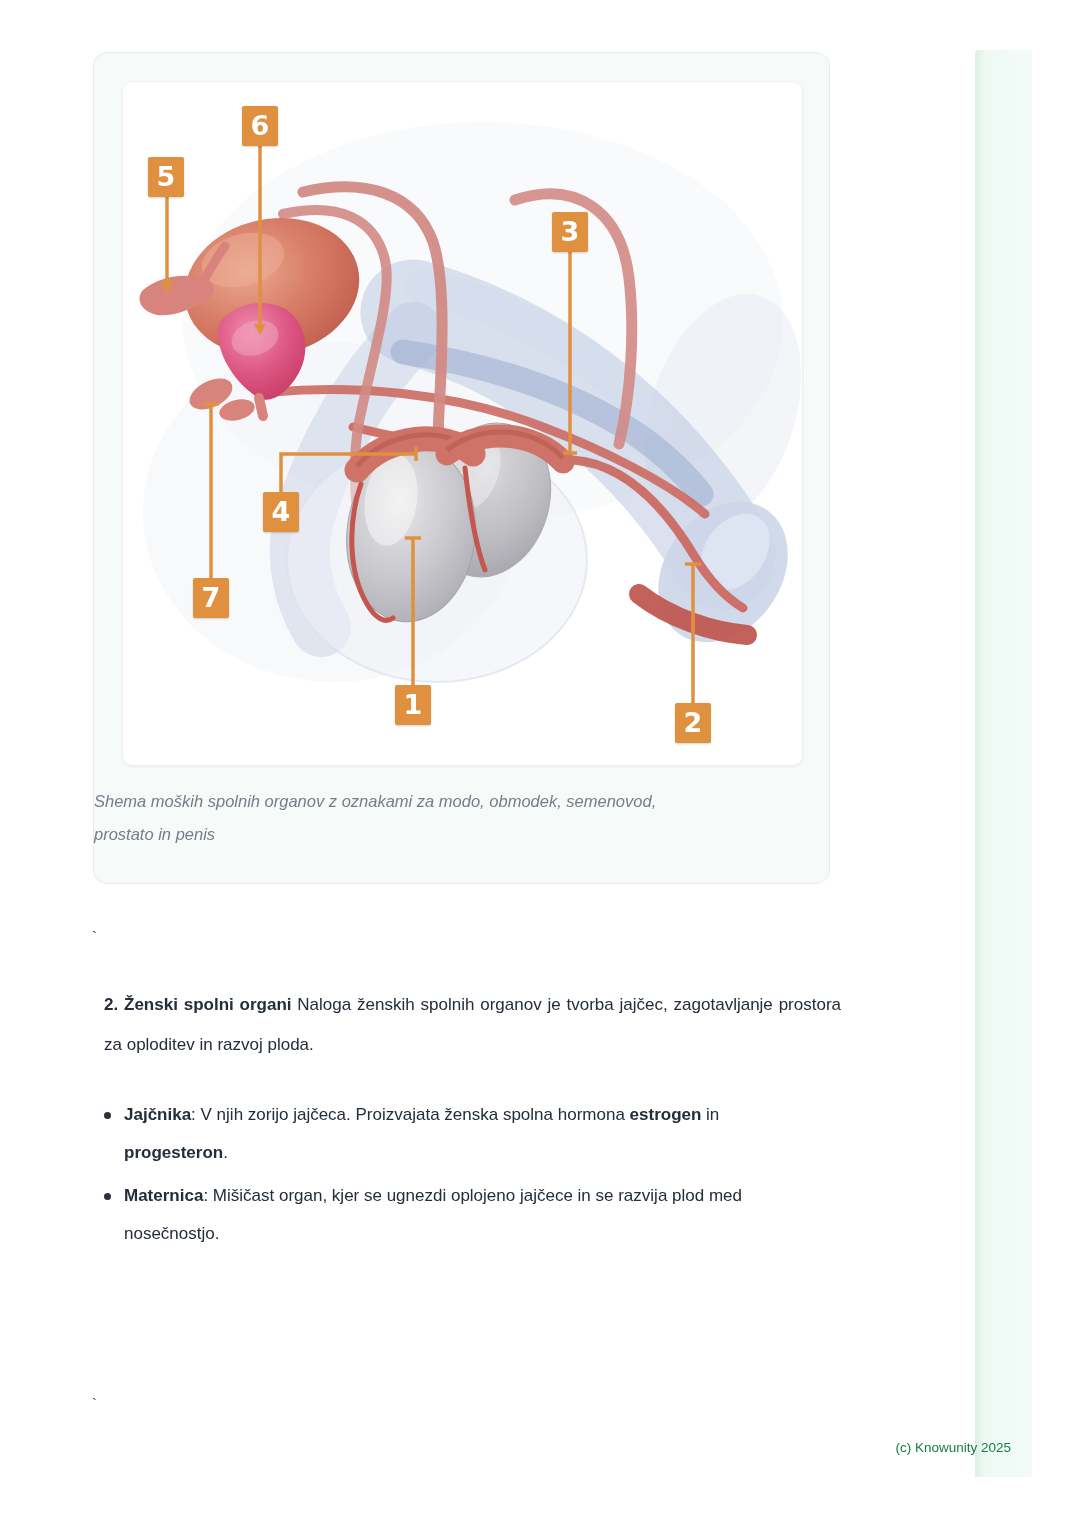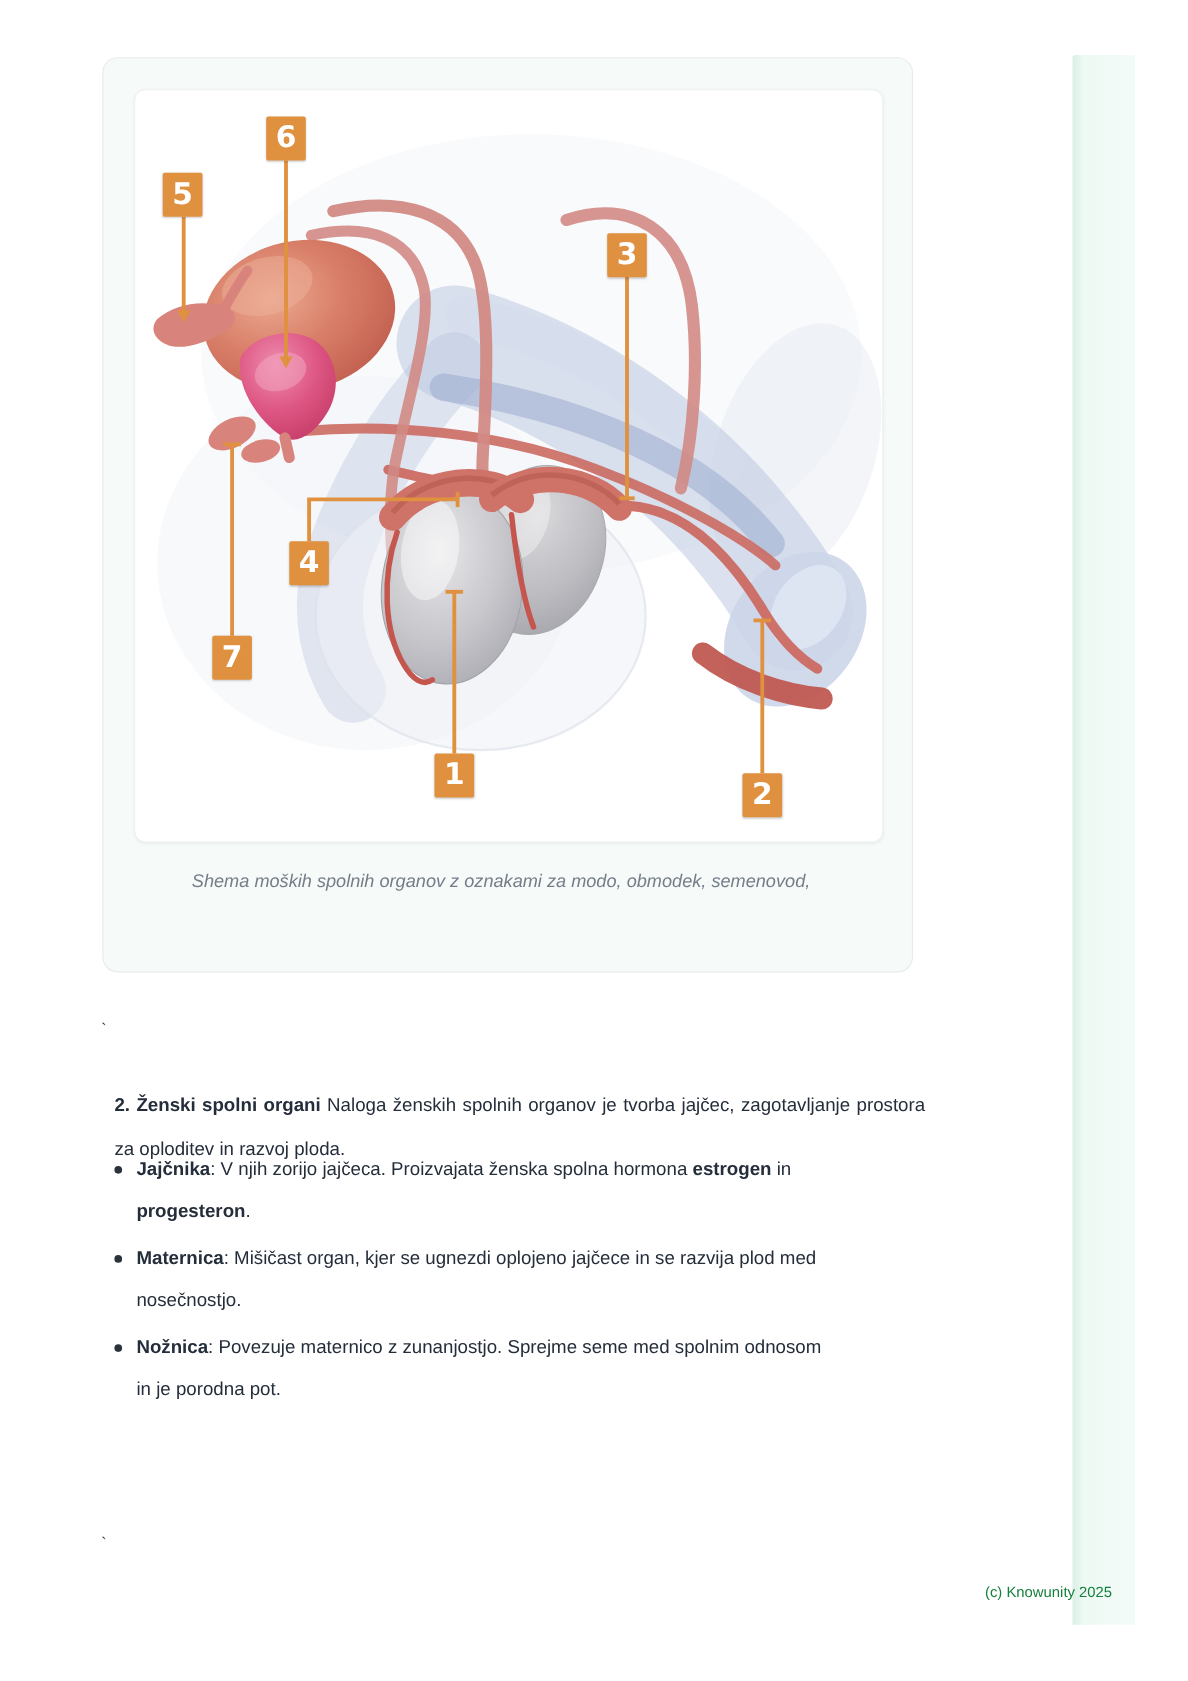--- a/index.html
+++ b/index.html
@@ -26,37 +26,37 @@
     background:#e0913f; color:#ffffff;
     font-weight:bold; font-size:27px; line-height:40px; text-align:center;
     border-radius:2px; box-shadow:0 1px 2px rgba(0,0,0,0.18);
     font-family:"DejaVu Sans", sans-serif;
   }
   .p1{left:272px;top:603px} .p2{left:552px;top:621px} .p3{left:429px;top:130px}
   .p4{left:140px;top:410px} .p5{left:25px;top:75px}  .p6{left:119px;top:24px}
   .p7{left:70px;top:496px}
 
   .caption {
-    position:absolute; left:0; right:12px; top:732px; text-align:center;
+    position:absolute; left:0; right:12px; top:732px; text-align:left;
     font-style:italic; font-size:16.5px; line-height:33px; color:#757d8a;
   }
 
   
   .backtick { position:absolute; left:92px; font-size:15px; color:#2c3440; }
   .bt-top { top:928px; }
   .bt-bottom { top:1395px; }
 
   .lead {
     position:absolute; left:104px; top:985px; width:737px;
     font-size:17px; line-height:40px; text-align:justify; color:#242d3a;
   }
   .lead b { font-weight:bold; }
 
   .organ-list {
-    position:absolute; left:92px; top:1044px; width:737px;
+    position:absolute; left:92px; top:1096px; width:737px;
     list-style:none;
   }
   .organ-list li {
     position:relative; margin:0 0 5px 32px; max-width:625px;
     font-size:17px; line-height:38px; color:#242d3a;
   }
   .organ-list li::before {
     content:""; position:absolute; left:-20px; top:16px;
     width:7px; height:7px; border-radius:50%; background:#2a323c;
   }
@@ -203,32 +203,32 @@
     <div class="dl p2">2</div>
     <div class="dl p3">3</div>
     <div class="dl p4">4</div>
     <div class="dl p5">5</div>
     <div class="dl p6">6</div>
     <div class="dl p7">7</div>
   </div>
 
   <div class="caption">
     <div>Shema moških spolnih organov z oznakami za modo, obmodek, semenovod,</div>
+    <div>prostato in penis</div>
   </div>
 </div>
 
 <div class="backtick bt-top">`</div>
 
 <p class="lead"><b>2. Ženski spolni organi</b><span> Naloga ženskih spolnih organov je tvorba jajčec, zagotavljanje prostora za oploditev in razvoj ploda.</span></p>
 
 <ul class="organ-list">
   <li><b>Jajčnika</b><span>: V njih zorijo jajčeca. Proizvajata ženska spolna hormona </span><b>estrogen</b><span> in </span><b>progesteron</b><span>.</span></li>
 
 
   <li><b>Maternica</b><span>: Mišičast organ, kjer se ugnezdi oplojeno jajčece in se razvija plod med nosečnostjo.</span></li>
 
-  <li><b>Nožnica</b><span>: Povezuje maternico z zunanjostjo. Sprejme seme med spolnim odnosom in je porodna pot.</span></li>
 </ul>
 
 <div class="backtick bt-bottom">`</div>
 
 <div class="accent-bar"></div>
 <div class="copyright">(c) Knowunity 2025</div>
 
 </body></html>

